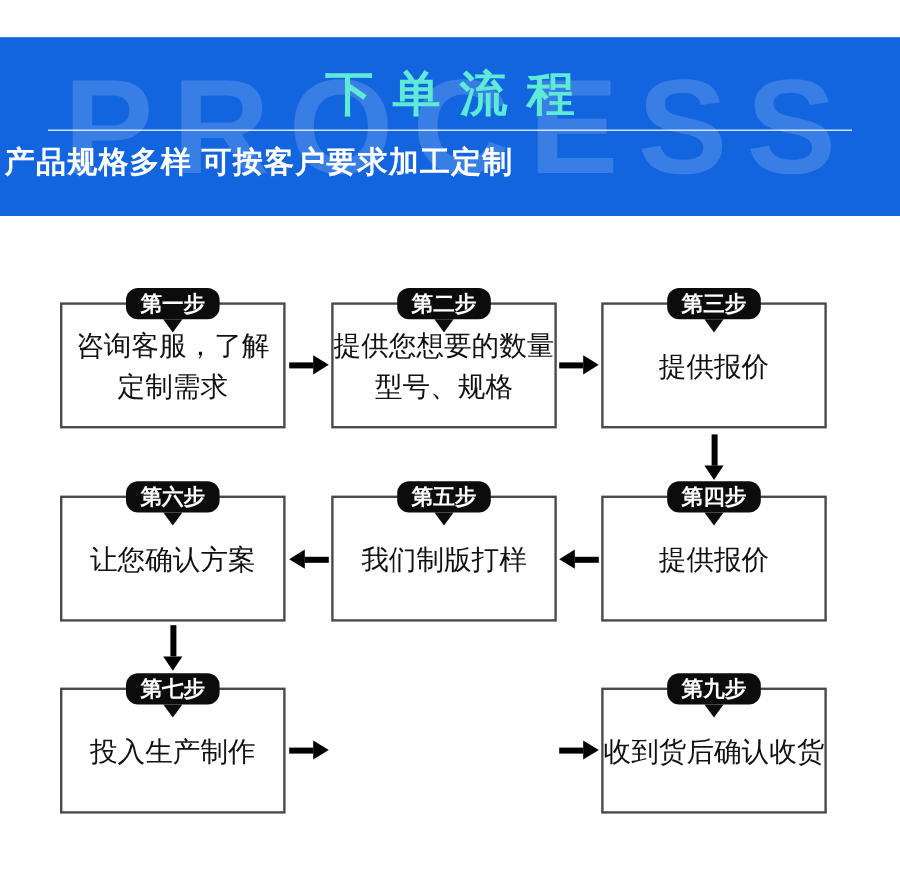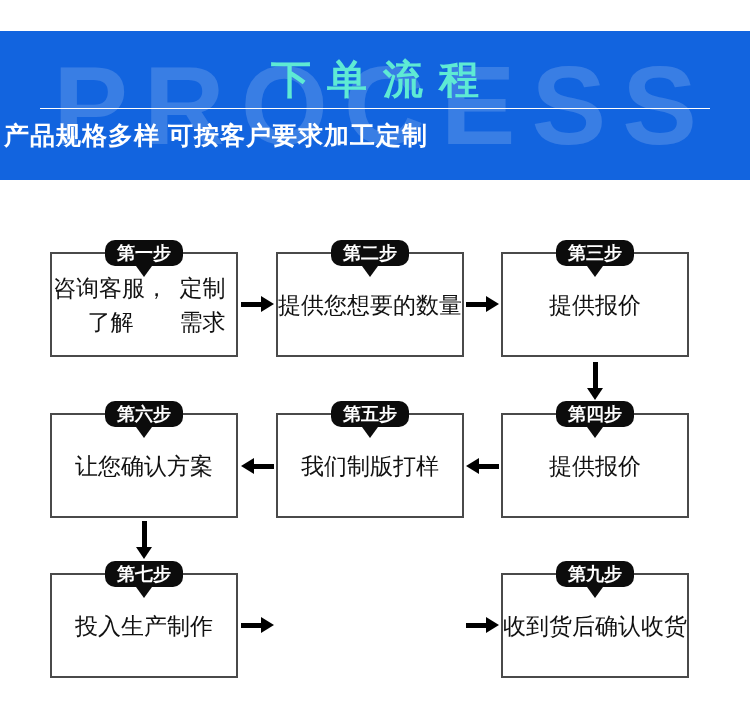--- a/index.html
+++ b/index.html
@@ -45,21 +45,21 @@
     line-height:30px;
   }
 
   
   .box{
     position:absolute;
     width:188px;height:105px;
     box-sizing:border-box;
     border:2px solid #4a4a4a;
     background:#ffffff;
-    display:flex;
+    display:flex;flex-direction:column;
     justify-content:center;align-items:center;
     font-size:23px;color:#111111;line-height:34px;
     text-align:center;
   }
   .c0{left:50px}.c1{left:276px}.c2{left:501px}
   .r0{top:252px}.r1{top:413px}.r2{top:573px}
 
   .badge{
     position:absolute;top:-14px;left:50%;
     transform:translateX(-50%);
@@ -100,20 +100,21 @@
   </div>
 
   <div class="box r0 c0">
     <div class="badge">第一步</div>
     <div>咨询客服，了解</div>
     <div>定制需求</div>
   </div>
   <div class="box r0 c1">
     <div class="badge">第二步</div>
     <div>提供您想要的数量</div>
+    <div>型号、规格</div>
   </div>
   <div class="box r0 c2">
     <div class="badge">第三步</div>
     <div>提供报价</div>
   </div>
 
   <div class="box r1 c0">
     <div class="badge">第六步</div>
     <div>让您确认方案</div>
   </div>

